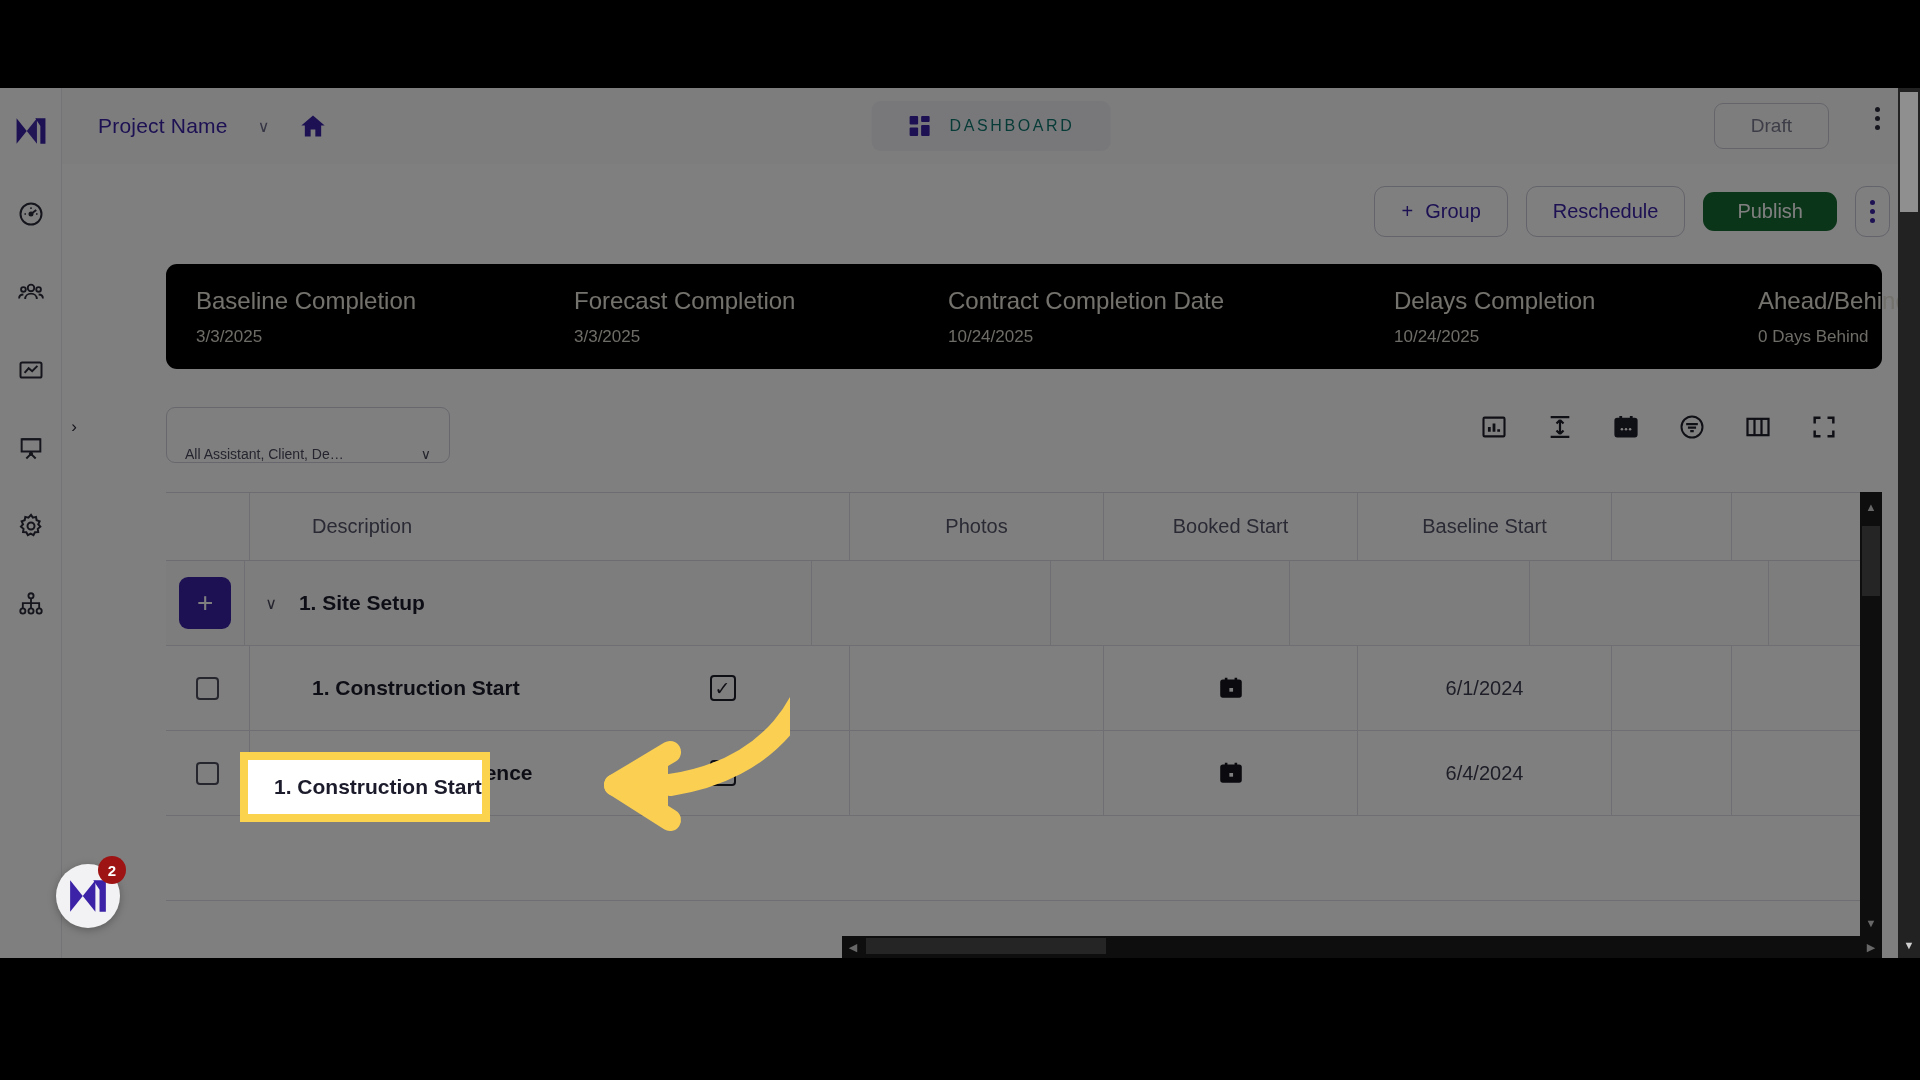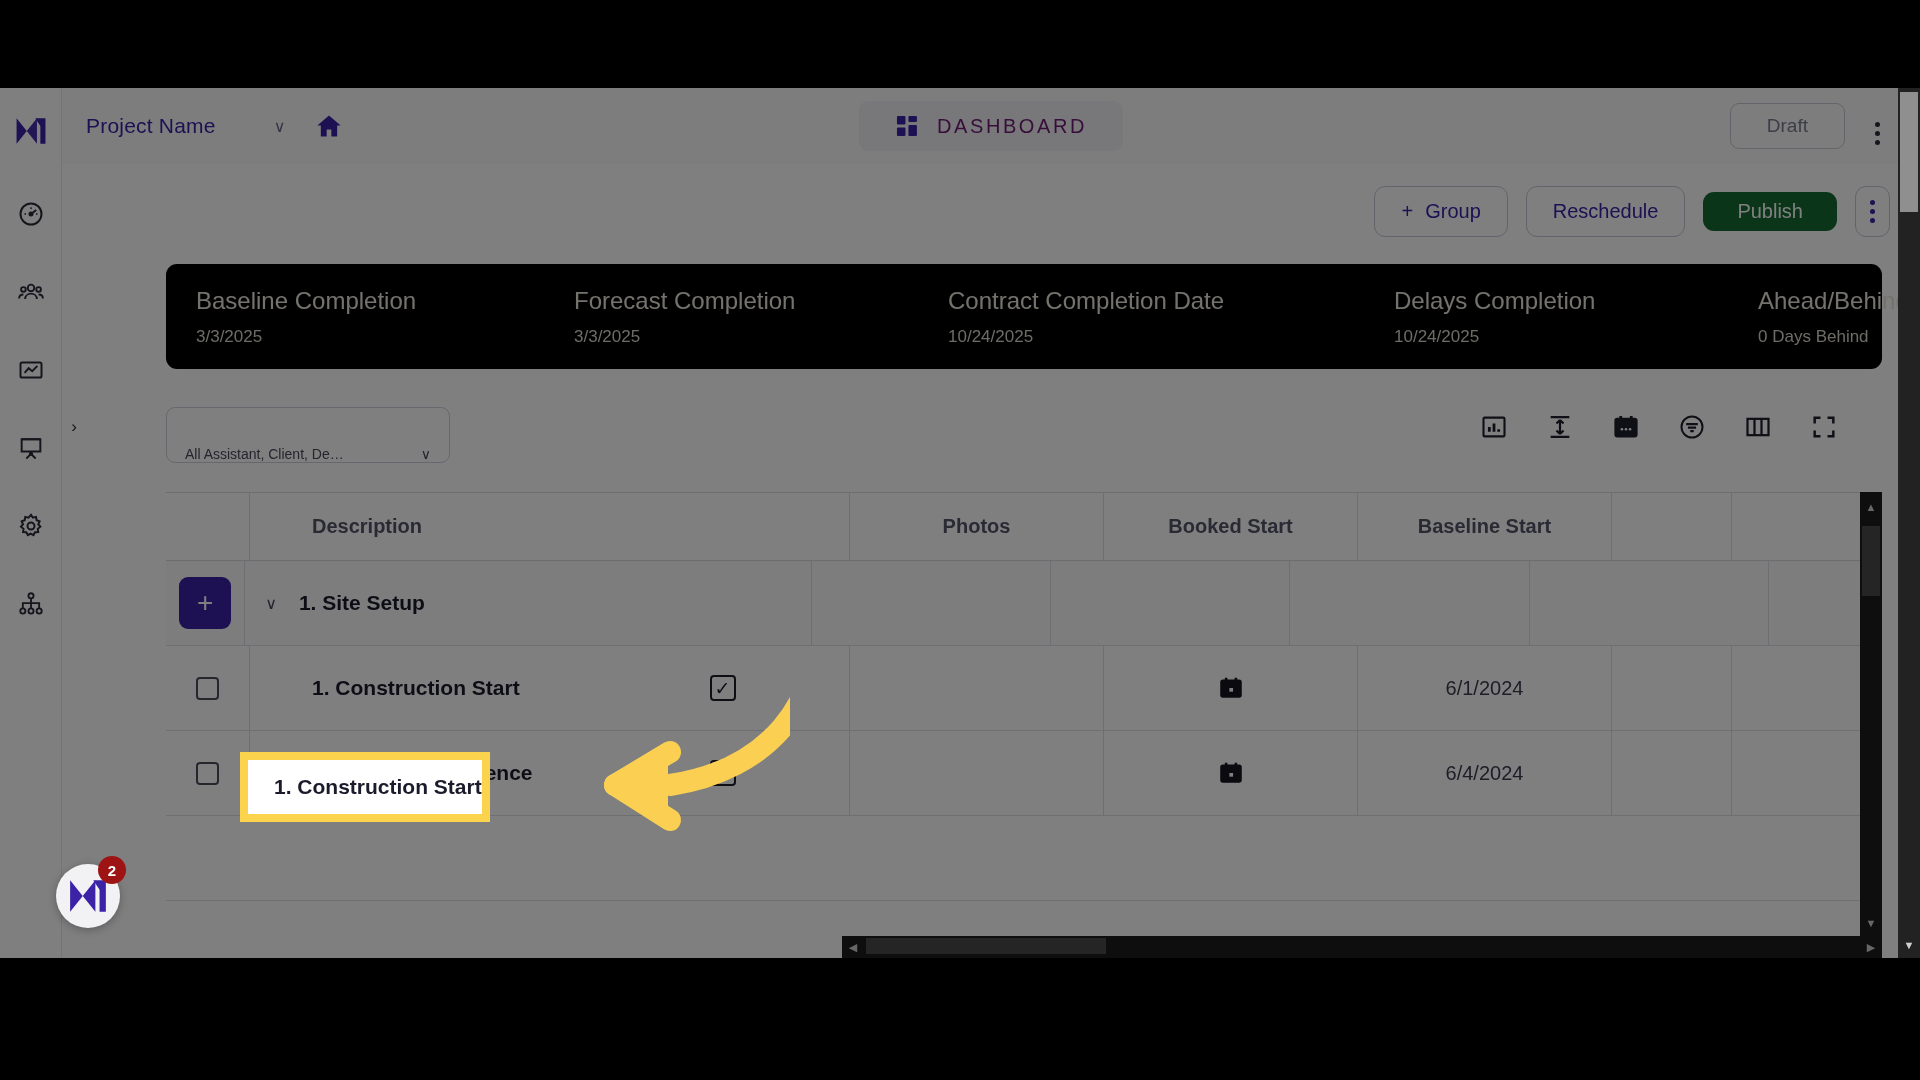--- a/index.html
+++ b/index.html
@@ -35,35 +35,35 @@
     display:flex; align-items:center; justify-content:center;
     color:#2b2b3a; font-size:17px; cursor:pointer; z-index:20;
   }
 
   
   .topbar {
     position:absolute; left:62px; top:0; right:0; height:76px;
     background:#fbfbfd; display:flex; align-items:center;
   }
   .proj-sel {
-    display:flex; align-items:center; gap:58px; margin-left:24px; cursor:pointer;
+    display:flex; align-items:center; gap:30px; margin-left:36px; cursor:pointer;
   }
   .proj-name { color:#3b22a6; font-size:21px; font-weight:400; letter-spacing:.2px;}
   .chev { color:#6b6b8a; font-size:16px; }
   .home-ico { margin-left:30px; width:28px; height:28px; cursor:pointer; }
 
   .dash-pill {
     position:absolute; left:50%; transform:translateX(-50%);
     display:flex; align-items:center; gap:18px;
     background:#f0f0f6; border-radius:9px; padding:13px 36px; cursor:pointer;
   }
-  .dash-label { color:#701a75; font-size:20px; letter-spacing:2.6px; font-weight:500; }
+  .dash-label { color:#0f766e; font-size:16px; letter-spacing:2.6px; font-weight:500; }
   .grid-ico { width:24px; height:24px; }
 
-  .top-right { position:absolute; right:36px; display:flex; align-items:flex-end; gap:26px; }
+  .top-right { position:absolute; right:36px; display:flex; align-items:flex-start; gap:42px; }
   .draft-btn {
     border:1px solid #c9c9d4; border-radius:9px; padding:11px 36px;
     color:#7a7a8f; font-size:19px; background:transparent; cursor:pointer;
   }
   .kebab { display:flex; flex-direction:column; gap:4px; cursor:pointer; padding:4px; }
   .kebab i { width:5px; height:5px; border-radius:50%; background:#2b2b3a; display:block; }
 
   
   .content { position:absolute; left:62px; top:76px; right:0; bottom:0; background:#ffffff; }
 
@@ -114,21 +114,21 @@
   .thead { height:68px; border-bottom:1px solid #d9d9e2; }
   .cell { display:flex; align-items:center; border-right:1px solid #dedee6; }
   .c-check   { width:84px; justify-content:center; }
   .c-desc    { width:600px; padding-left:62px; }
   .c-photos  { width:254px; justify-content:center; }
   .c-labels  { width:254px; justify-content:center; }
   .c-booked  { width:254px; justify-content:center; }
   .c-base    { width:254px; justify-content:center; }
   .c-next    { width:120px; justify-content:center; }
 
-  .th { color:#55556a; font-size:20px; font-weight:700; }
+  .th { color:#55556a; font-size:20px; font-weight:400; }
   .group-row { background:#fafafc; }
   .plus-btn {
     width:52px; height:52px; background:#3b22a6; border-radius:9px; color:#fff;
     font-size:28px; display:flex; align-items:center; justify-content:center;
     cursor:pointer; font-weight:300;
   }
   .grp-name { color:#1b1b2b; font-size:21px; font-weight:600; }
   .grp-chev { color:#4a4a5e; font-size:16px; margin-right:22px; }
   .row-name { color:#1b1b2b; font-size:21px; font-weight:600; }
   .sq {

